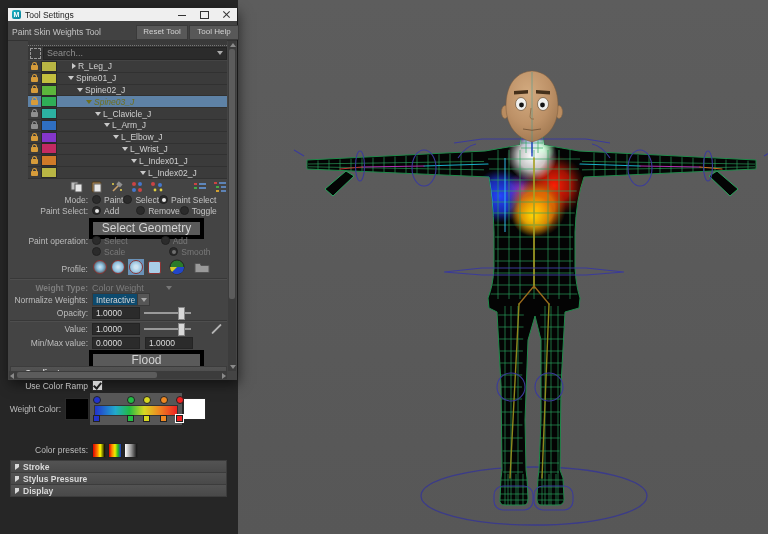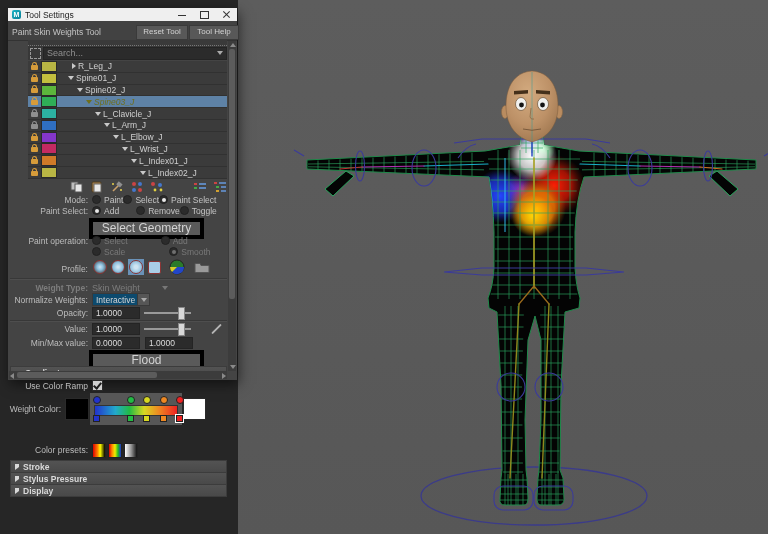--- a/index.html
+++ b/index.html
@@ -555,21 +555,21 @@
         </svg>
       <svg class="brush" style="margin-left:7px" width="16" height="13" viewBox="0 0 16 13">
           <path d="M1,3 L6,3 L7,5 L15,5 L15,12 L1,12 Z" fill="#9a9a9a" stroke="#555"></path>
         </svg>
     </div>
 
     <div class="sep" style="top:270px"></div>
 
     <div class="frow" style="top:274px">
       <span class="lbl dis">Weight Type:</span>
-      <span style="color:#7c7c7c">Skin Weight</span>
+      <span style="color:#7c7c7c">Color Weight</span>
       <span class="dd-arrow" style="margin-left:22px;border-top-color:#777"></span>
     </div>
     <div class="frow" style="top:286px">
       <span class="lbl">Normalize Weights:</span>
       <span class="ddown" style="width:38px">Interactive</span>
       <span class="ddbtn">
           <span class="dd-arrow" style="margin:0"></span>
         </span>
     </div>
     <div class="frow" style="top:299px">

